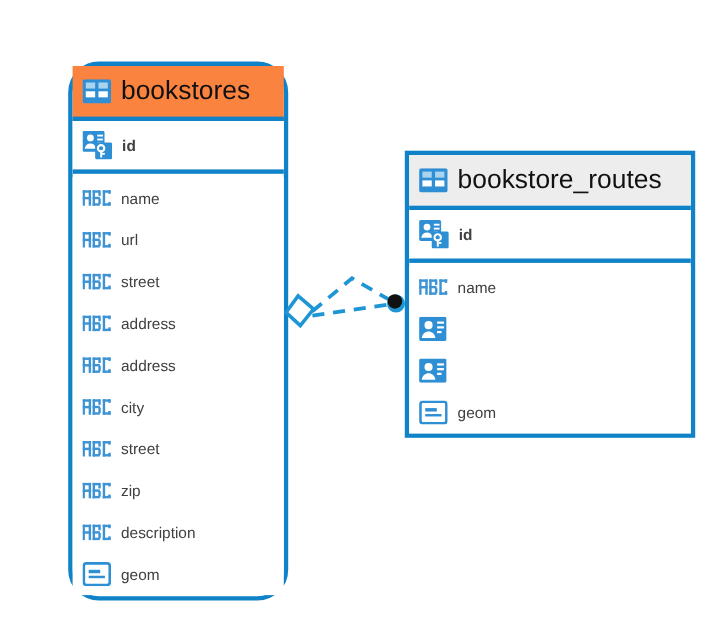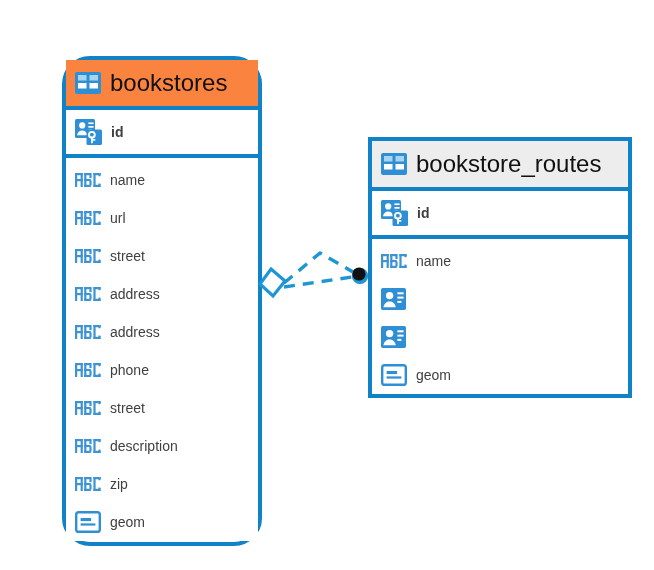--- a/index.html
+++ b/index.html
@@ -298,21 +298,21 @@
               <rect x="14.4" y="2" width="2.2" height="5"></rect>
                 <rect x="14.4" y="9.5" width="2.2" height="5"></rect>
               <rect x="18.4" y="2" width="2.2" height="14"></rect>
                 <rect x="18.4" y="2" width="7.2" height="2.2"></rect>
               <rect x="18.4" y="13.8" width="7.2" height="2.2"></rect>
                 <rect x="23.4" y="2" width="2.2" height="3.2"></rect>
               <rect x="23.4" y="12.6" width="2.2" height="3.2"></rect>
             </g>
           </svg>
         </span>
-        <span class="field-label">phone</span>
+        <span class="field-label">city</span>
       </div>
 
       <div class="field-row">
         <span class="icon icon-abc">
           <svg viewBox="0 0 26 18" width="26" height="18" aria-hidden="true">
             <g fill="#3d93d3">
               <rect x="0" y="2" width="2.2" height="14"></rect>
                 <rect x="5.6" y="2" width="2.2" height="14"></rect>
               <rect x="0" y="2" width="7.8" height="2.2"></rect>
                 <rect x="0" y="8" width="7.8" height="2.2"></rect>
@@ -348,46 +348,46 @@
               <rect x="14.4" y="2" width="2.2" height="5"></rect>
                 <rect x="14.4" y="9.5" width="2.2" height="5"></rect>
               <rect x="18.4" y="2" width="2.2" height="14"></rect>
                 <rect x="18.4" y="2" width="7.2" height="2.2"></rect>
               <rect x="18.4" y="13.8" width="7.2" height="2.2"></rect>
                 <rect x="23.4" y="2" width="2.2" height="3.2"></rect>
               <rect x="23.4" y="12.6" width="2.2" height="3.2"></rect>
             </g>
           </svg>
         </span>
+        <span class="field-label">zip</span>
+      </div>
+
+      <div class="field-row">
+        <span class="icon icon-abc">
+          <svg viewBox="0 0 26 18" width="26" height="18" aria-hidden="true">
+            <g fill="#3d93d3">
+              <rect x="0" y="2" width="2.2" height="14"></rect>
+                <rect x="5.6" y="2" width="2.2" height="14"></rect>
+              <rect x="0" y="2" width="7.8" height="2.2"></rect>
+                <rect x="0" y="8" width="7.8" height="2.2"></rect>
+              <rect x="9.2" y="2" width="2.2" height="14"></rect>
+                <rect x="9.2" y="2" width="6.6" height="2.2"></rect>
+              <rect x="9.2" y="7.9" width="6.6" height="2.2"></rect>
+                <rect x="9.2" y="13.8" width="6.6" height="2.2"></rect>
+              <rect x="14.4" y="2" width="2.2" height="5"></rect>
+                <rect x="14.4" y="9.5" width="2.2" height="5"></rect>
+              <rect x="18.4" y="2" width="2.2" height="14"></rect>
+                <rect x="18.4" y="2" width="7.2" height="2.2"></rect>
+              <rect x="18.4" y="13.8" width="7.2" height="2.2"></rect>
+                <rect x="23.4" y="2" width="2.2" height="3.2"></rect>
+              <rect x="23.4" y="12.6" width="2.2" height="3.2"></rect>
+            </g>
+          </svg>
+        </span>
         <span class="field-label">description</span>
-      </div>
-
-      <div class="field-row">
-        <span class="icon icon-abc">
-          <svg viewBox="0 0 26 18" width="26" height="18" aria-hidden="true">
-            <g fill="#3d93d3">
-              <rect x="0" y="2" width="2.2" height="14"></rect>
-                <rect x="5.6" y="2" width="2.2" height="14"></rect>
-              <rect x="0" y="2" width="7.8" height="2.2"></rect>
-                <rect x="0" y="8" width="7.8" height="2.2"></rect>
-              <rect x="9.2" y="2" width="2.2" height="14"></rect>
-                <rect x="9.2" y="2" width="6.6" height="2.2"></rect>
-              <rect x="9.2" y="7.9" width="6.6" height="2.2"></rect>
-                <rect x="9.2" y="13.8" width="6.6" height="2.2"></rect>
-              <rect x="14.4" y="2" width="2.2" height="5"></rect>
-                <rect x="14.4" y="9.5" width="2.2" height="5"></rect>
-              <rect x="18.4" y="2" width="2.2" height="14"></rect>
-                <rect x="18.4" y="2" width="7.2" height="2.2"></rect>
-              <rect x="18.4" y="13.8" width="7.2" height="2.2"></rect>
-                <rect x="23.4" y="2" width="2.2" height="3.2"></rect>
-              <rect x="23.4" y="12.6" width="2.2" height="3.2"></rect>
-            </g>
-          </svg>
-        </span>
-        <span class="field-label">zip</span>
       </div>
 
       <div class="field-row">
         <span class="icon icon-geom">
           <svg viewBox="0 0 26 22" width="26" height="22" aria-hidden="true">
             <rect x="1.2" y="1.2" width="23.6" height="19.6" rx="2.4" fill="#ffffff" stroke="#2f8fd4" stroke-width="2.4"></rect>
             <rect x="5.6" y="7.0" width="10.5" height="3.1" fill="#2f8fd4"></rect>
             <rect x="5.6" y="12.4" width="14.8" height="2.2" fill="#2f8fd4"></rect>
           </svg>
         </span>

